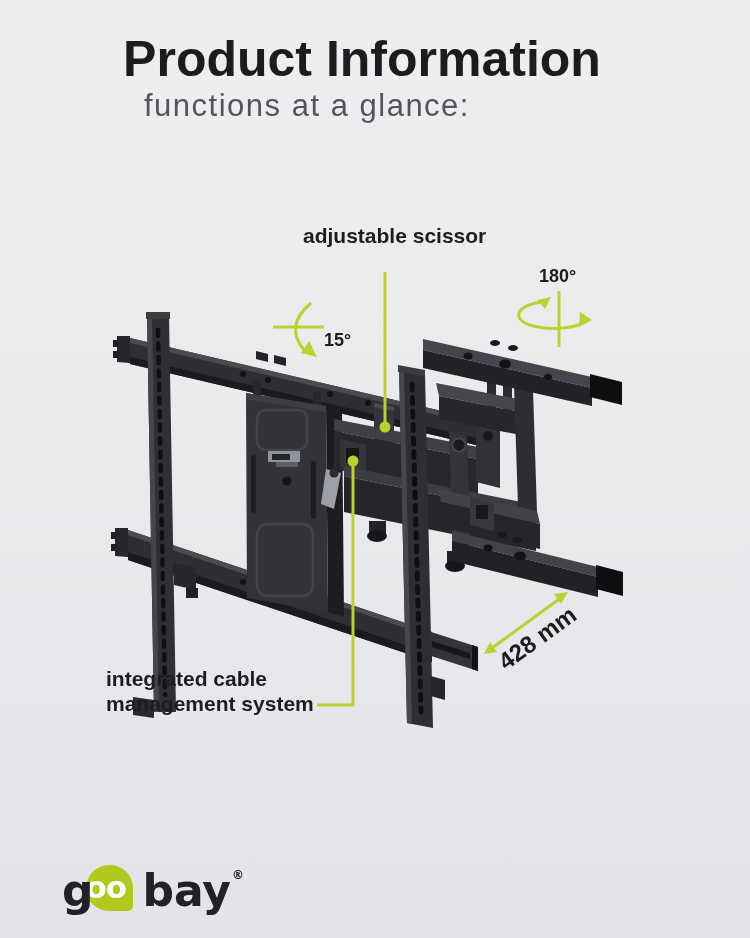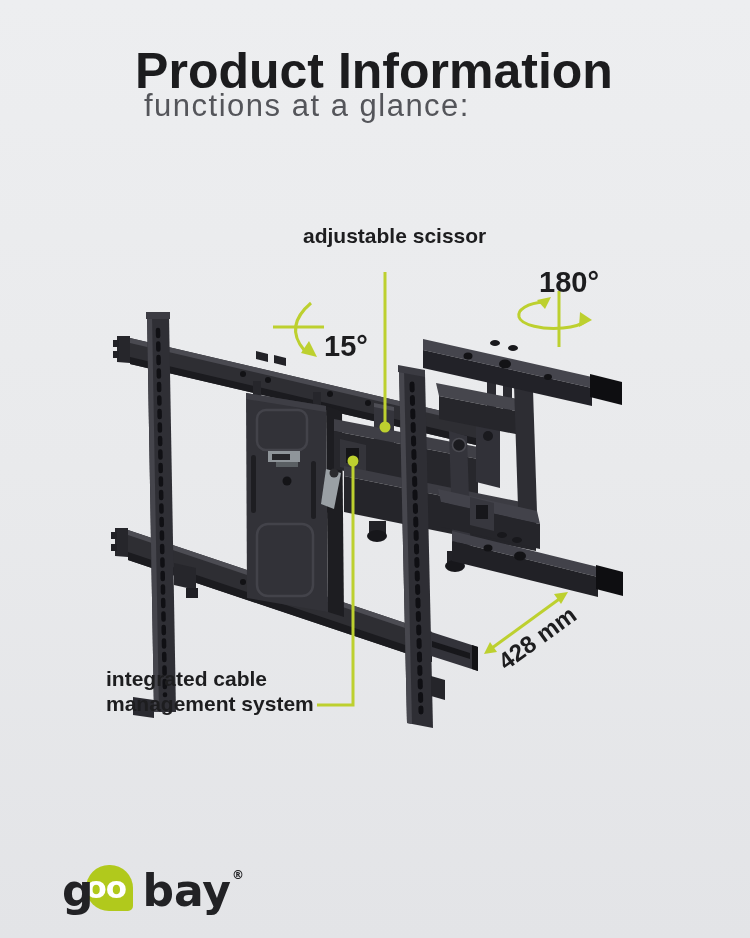--- a/index.html
+++ b/index.html
@@ -1,28 +1,28 @@
 <!DOCTYPE html>
 <html><head>
 <meta charset="utf-8">
 <style>
   html,body{margin:0;padding:0;}
   body{width:750px;height:938px;background:#e9eaec;}
   .stage{position:relative;width:750px;height:938px;overflow:hidden;
          background:linear-gradient(180deg,#edeef0 0%,#e9eaec 50%,#e3e4e7 100%);
          font-family:"Liberation Sans",sans-serif;}
   .art{position:absolute;left:0;top:0;width:750px;height:938px;}
-  .page-title{position:absolute;left:0;top:26px;width:716px;margin:16px;text-align:center;
+  .page-title{position:absolute;left:0;top:26px;width:716px;margin:4px;text-align:center;
          font-size:50px;font-weight:700;color:#1c1c1e;letter-spacing:0px;}
   .page-subtitle{position:absolute;left:0;top:88px;width:614px;text-align:center;
          font-size:31px;font-weight:400;color:#54555a;letter-spacing:1.5px;}
   .callout{position:absolute;font-size:21px;font-weight:700;color:#1d1d1f;line-height:25px;z-index:3;}
   .co-scissor{left:303px;top:223px;}
   .co-cable{left:106px;top:666px;}
-  .angle{position:absolute;font-size:29px;font-weight:700;color:#1d1d1f;z-index:3;}
+  .angle{position:absolute;font-size:18px;font-weight:700;color:#1d1d1f;z-index:3;}
   .co-15{left:324px;top:330px;}
   .co-180{left:539px;top:266px;}
   .co-428{left:479px;top:624px;width:118px;height:30px;text-align:center;font-size:24px;
           transform:rotate(-36deg);transform-origin:50% 50%;}
   .logo{position:absolute;left:62px;top:862px;display:flex;align-items:flex-start;z-index:3;
         font-family:"DejaVu Sans",sans-serif;}
   .lg-g{font-size:44px;font-weight:700;color:#222225;line-height:58px;position:relative;z-index:2;margin-right:-8px;}
   .lg-bubble{width:47px;height:46px;margin-top:3px;background:#b1c91c;border-radius:23px 23px 5px 23px;
         display:flex;align-items:center;position:relative;z-index:1;}
   .lg-oo{font-size:31px;font-weight:700;color:#ffffff;letter-spacing:-1px;margin-top:-3px;}

